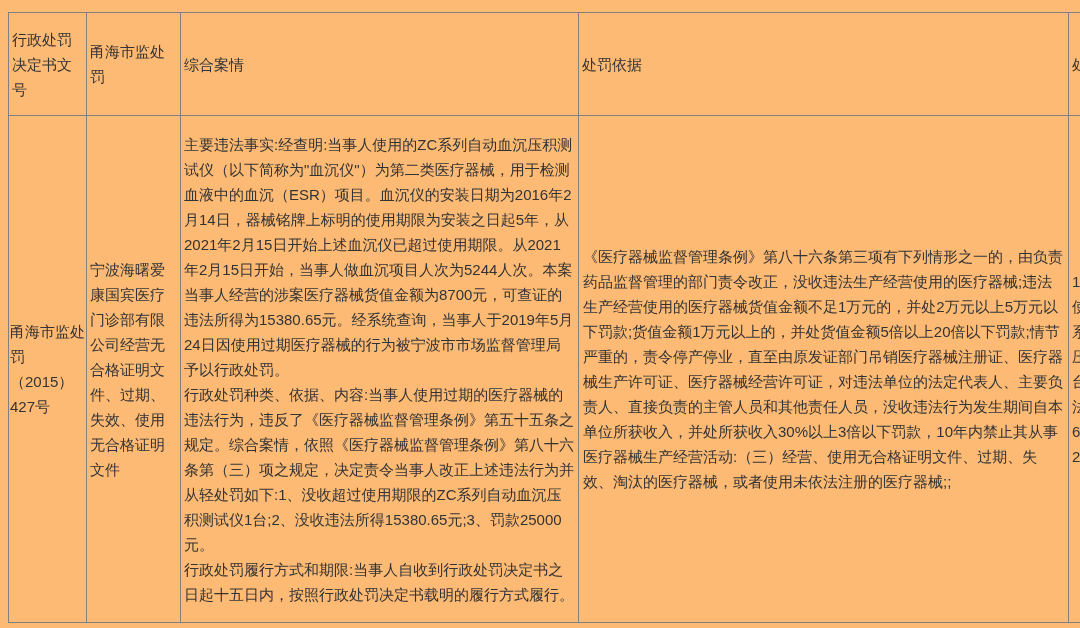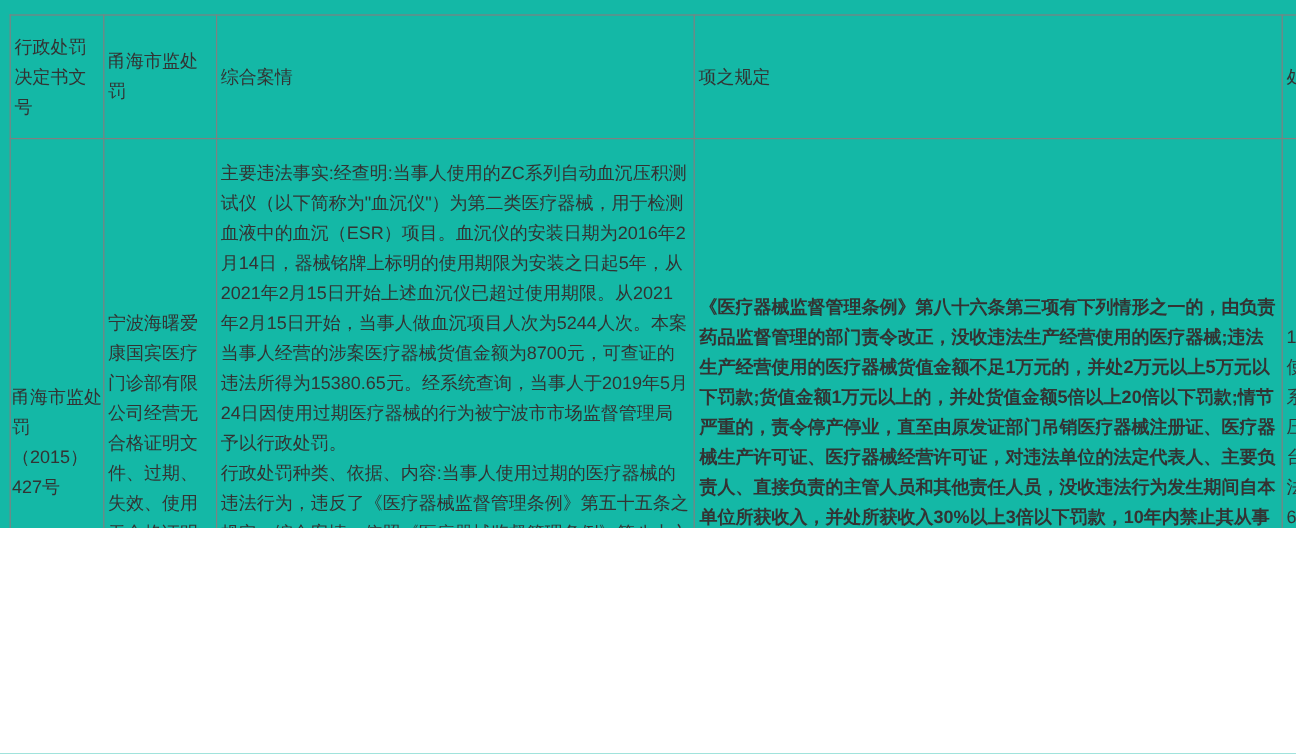--- a/index.html
+++ b/index.html
@@ -4,23 +4,23 @@
 <style>
   html, body {
     margin: 0;
     padding: 0;
     background: #ffffff;
     font-family: "Liberation Sans", sans-serif;
   }
   .viewport {
     position: relative;
     width: 1080px;
-    height: 440px;
+    height: 628px;
     overflow: hidden;
-    background: #14b8a6;
+    background: #fdba74;
   }
   table.penalty-table {
     position: absolute;
     left: 8px;
     top: 12px;
     border-collapse: collapse;
     table-layout: fixed;
     width: 1164px;
   }
   .penalty-table th,
@@ -36,42 +36,42 @@
     white-space: pre-line;
     word-break: break-all;
     overflow: hidden;
   }
   .penalty-table .col-doc-no   { width: 78px;  }
   .penalty-table .col-type     { width: 94px;  }
   .penalty-table .col-facts    { width: 398px; }
   .penalty-table .col-basis    { width: 490px; }
   .penalty-table .col-content  { width: 104px; }
   .penalty-table td.cell-doc-no { padding: 1px 1px; }
-  .penalty-table td.cell-basis  { padding: 1px 4px; font-weight: bold; }
+  .penalty-table td.cell-basis  { padding: 1px 4px; }
   tr.header-row  { height: 103px; }
   tr.data-row    { height: 507px; }
 </style>
 </head>
 <body>
 
 <div class="viewport">
   <table class="penalty-table">
     <colgroup>
       <col class="col-doc-no">
       <col class="col-type">
       <col class="col-facts">
       <col class="col-basis">
       <col class="col-content">
     </colgroup>
     <tbody>
       <tr class="header-row">
         <th>行政处罚决定书文号</th>
         <th>甬海市监处罚</th>
         <th>综合案情</th>
-        <th>项之规定</th>
+        <th>处罚依据</th>
         <th>处罚内容</th>
       </tr>
       <tr class="data-row">
         <td class="cell-doc-no">甬海市监处罚
 （2015）
 427号</td>
         <td class="cell-type">宁波海曙爱康国宾医疗门诊部有限公司经营无合格证明文件、过期、失效、使用无合格证明文件</td>
         <td class="cell-facts">主要违法事实:经查明:当事人使用的ZC系列自动血沉压积测试仪（以下简称为"血沉仪"）为第二类医疗器械，用于检测血液中的血沉（ESR）项目。血沉仪的安装日期为2016年2月14日，器械铭牌上标明的使用期限为安装之日起5年，从2021年2月15日开始上述血沉仪已超过使用期限。从2021年2月15日开始，当事人做血沉项目人次为5244人次。本案当事人经营的涉案医疗器械货值金额为8700元，可查证的违法所得为15380.65元。经系统查询，当事人于2019年5月24日因使用过期医疗器械的行为被宁波市市场监督管理局予以行政处罚。
 行政处罚种类、依据、内容:当事人使用过期的医疗器械的违法行为，违反了《医疗器械监督管理条例》第五十五条之规定。综合案情，依照《医疗器械监督管理条例》第八十六条第（三）项之规定，决定责令当事人改正上述违法行为并从轻处罚如下:1、没收超过使用期限的ZC系列自动血沉压积测试仪1台;2、没收违法所得15380.65元;3、罚款25000元。
 行政处罚履行方式和期限:当事人自收到行政处罚决定书之日起十五日内，按照行政处罚决定书载明的履行方式履行。</td>

